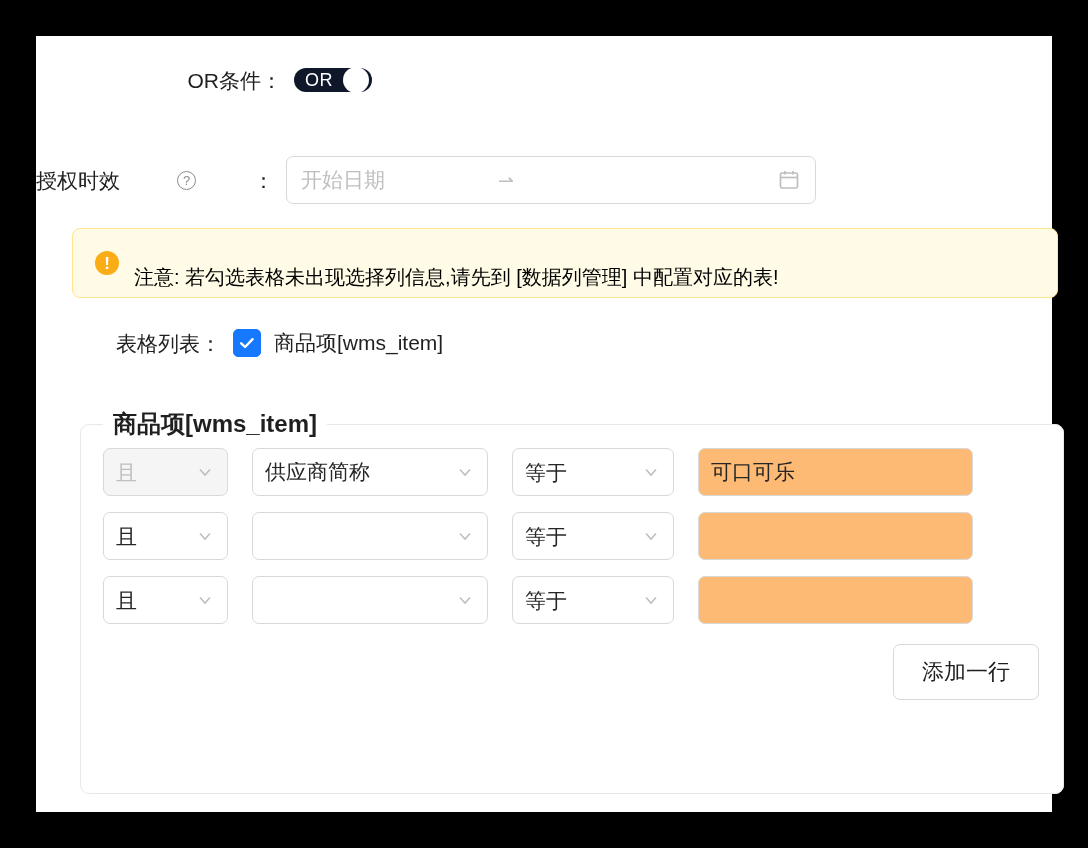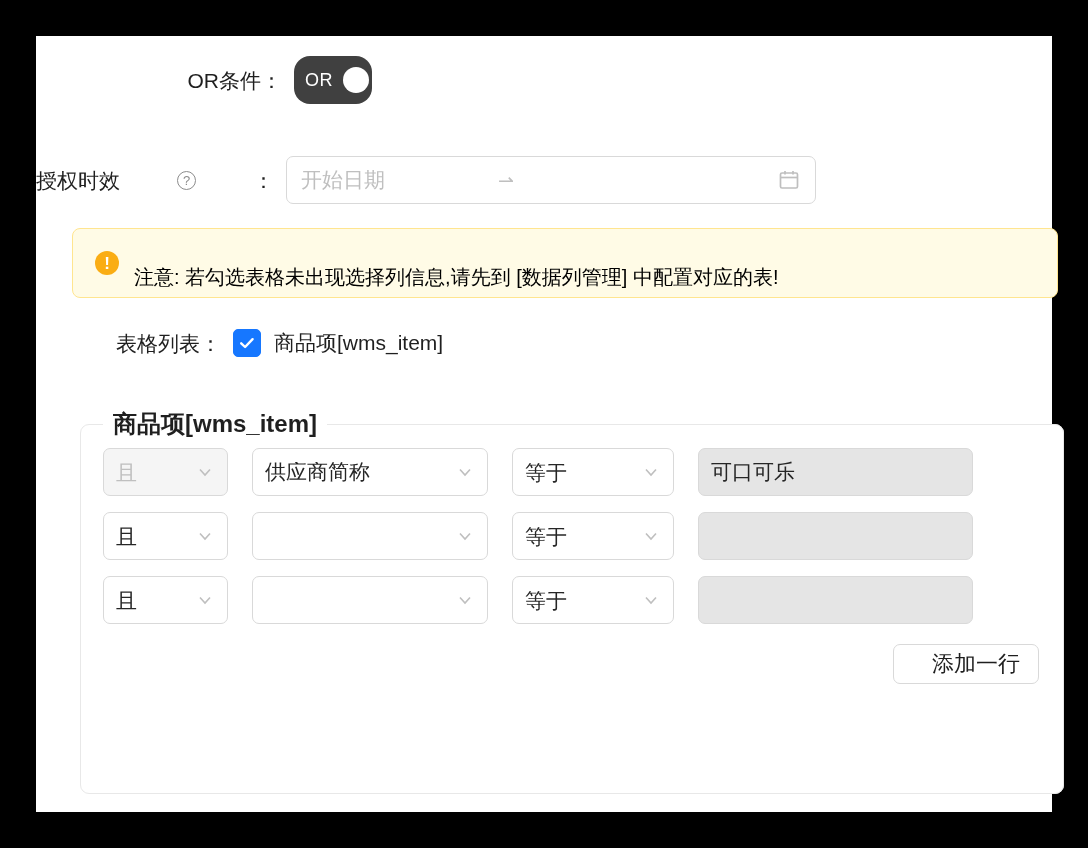--- a/index.html
+++ b/index.html
@@ -41,22 +41,22 @@
   }
   .row-or .form-label {
     width: 238px;
     padding-right: 0;
   }
 
   .switch {
     position: relative;
     margin-left: 12px;
     width: 78px;
-    height: 48px;
-    background: #404040;
+    height: 24px;
+    background: #0f172a;
     border-radius: 16px;
     display: flex;
     align-items: center;
     cursor: pointer;
     border: none;
     padding: 0;
   }
   .switch-text {
     position: absolute;
     left: 11px;
@@ -267,47 +267,46 @@
   }
   .sel-logic  { width: 125px; }
   .sel-field  { width: 236px; font-family: Liberation Serif, serif; }
   .sel-op     { width: 162px; }
 
   .val-input {
     width: 275px;
     height: 48px;
     border: 1px solid #d9d9d9;
     border-radius: 7px;
-    background: #e5e5e5;
+    background: #fdba74;
     font-family: inherit;
     font-size: 21px;
     color: #262626;
     padding: 4px 12px;
     outline: none;
   }
   .val-input::placeholder { color: #bfbfbf; opacity: 1; }
 
   
   .cond-actions {
     display: flex;
     justify-content: flex-end;
     gap: 24px;
     margin-top: 20px;
     padding-right: 2px;
   }
   .btn {
-    height: 40px;
+    height: 56px;
     min-width: 146px;
     border-radius: 7px;
     font-family: inherit;
     font-size: 22px;
     line-height: 1;
     cursor: pointer;
     padding: 0 18px;
-    text-align: right;
   }
   .btn-default {
     background: #ffffff;
     border: 1px solid #d9d9d9;
     color: #1f1f1f;
   }
   .btn-danger {
     background: #ff4d4f;
     border: 1px solid #ff4d4f;
     color: #ffffff;

